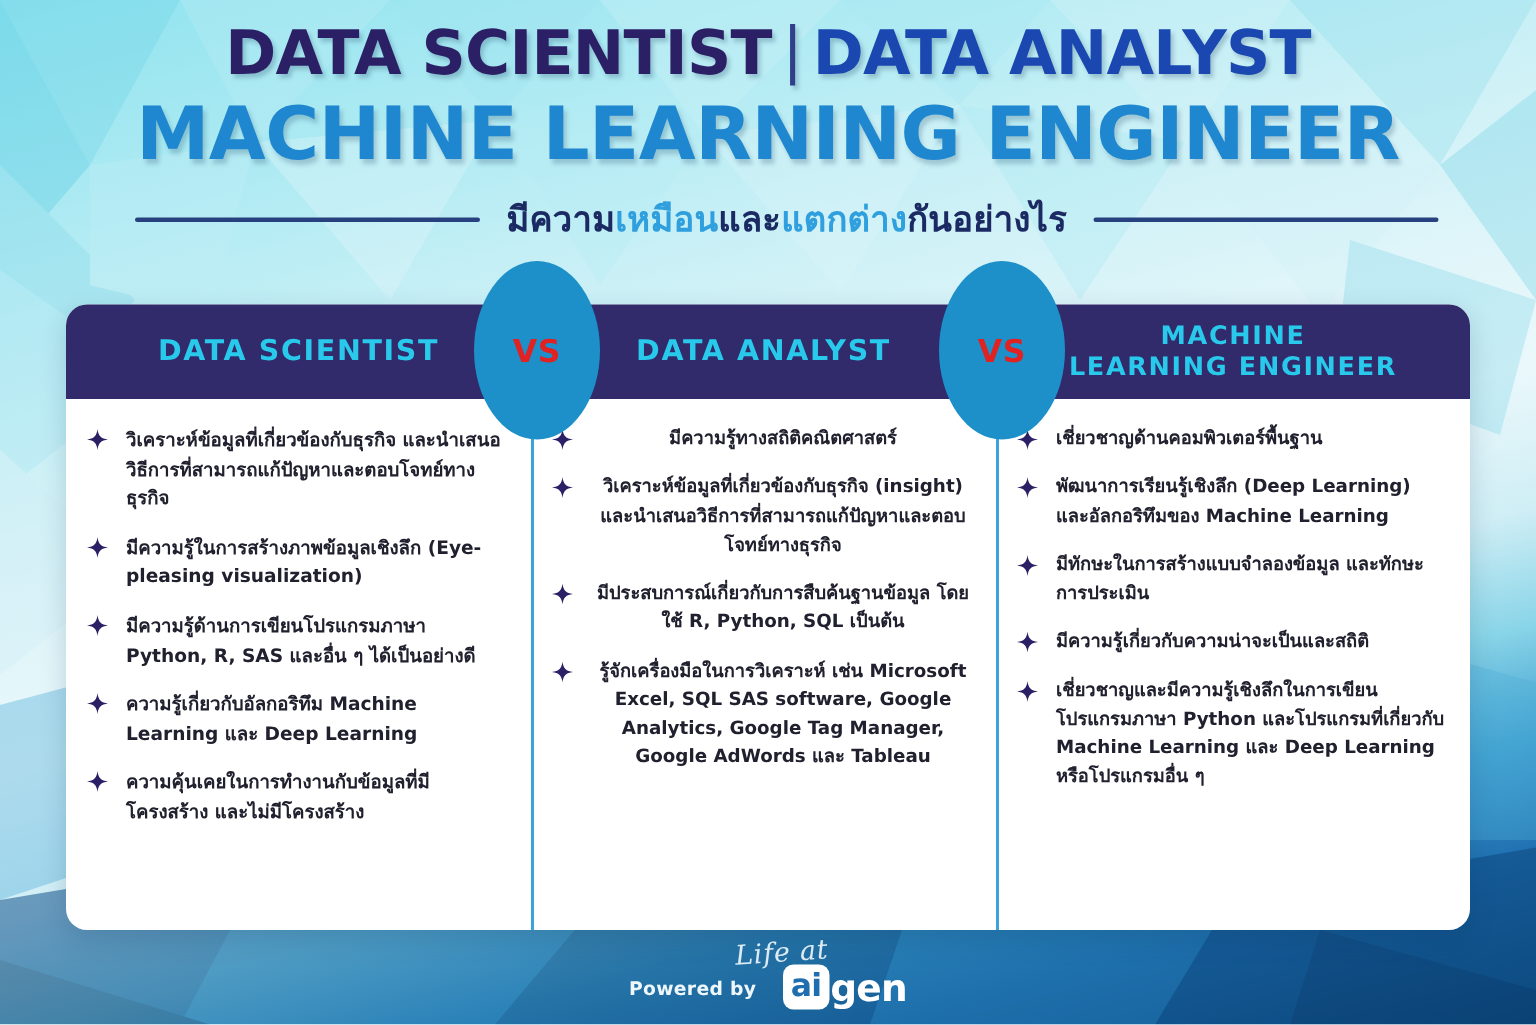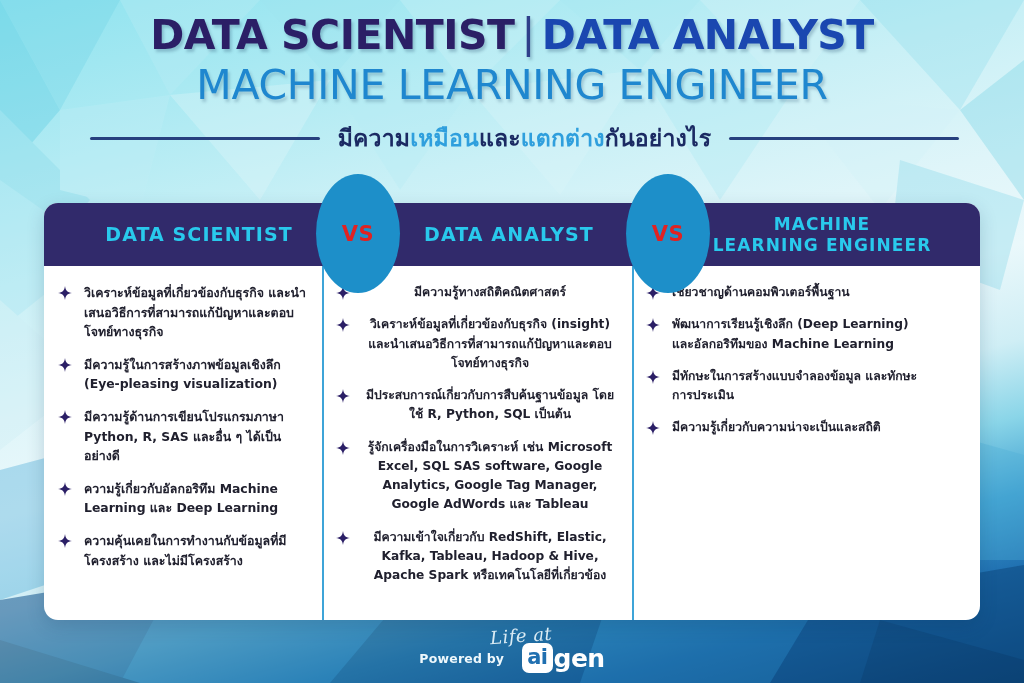--- a/index.html
+++ b/index.html
@@ -51,22 +51,22 @@
     line-height: 1.05;
     white-space: nowrap;
     text-shadow: 2px 3px 3px rgba(40,80,110,.28);
   }
   .t-ds  { color: #2b1f66; }
   .t-pipe{ color: #2f3f8a; font-weight: 400; padding: 0 7px; position: relative; top: -2px; }
   .t-da  { color: #1a47b0; }
 
   .title-line2 {
     margin-top: 7px;
-    font-size: 41px;
-    font-weight: 400;
+    font-size: 49px;
+    font-weight: 700;
     letter-spacing: -0.3px;
     color: #1f87cf;
     line-height: 1.05;
     white-space: nowrap;
     text-shadow: 2px 3px 3px rgba(40,80,110,.25);
   }
 
   
   .subtitle-row {
     margin-top: 13px;
@@ -150,21 +150,21 @@
   
   .card-body {
     display: flex;
     height: 354px;
     padding: 17px 0 10px 0;
   }
   .col {
     padding: 0 14px 0 12px;
     position: relative;
   }
-  .col.c1 { width: 278px; }
+  .col.c1 { width: 310px; }
   .col.c2 { width: 310px; }
   .col.c3 { width: 316px; }
   .col.c2::before,
   .col.c3::before {
     content: "";
     position: absolute;
     left: 0; top: -17px;
     width: 2px;
     height: 354px;
     background: #3ea4d8;
@@ -378,25 +378,20 @@
           <li><span class="star">
                 <svg viewBox="0 0 24 24">
                   <path fill="currentColor" d="M12 0 C13 8 16 11 24 12 C16 13 13 16 12 24 C11 16 8 13 0 12 C8 11 11 8 12 0 Z"></path>
                 </svg>
               </span><span>มีประสบการณ์เกี่ยวกับการสืบค้นฐานข้อมูล โดยใช้ R, Python, SQL เป็นต้น</span></li>
           <li><span class="star">
                 <svg viewBox="0 0 24 24">
                   <path fill="currentColor" d="M12 0 C13 8 16 11 24 12 C16 13 13 16 12 24 C11 16 8 13 0 12 C8 11 11 8 12 0 Z"></path>
                 </svg>
               </span><span>รู้จักเครื่องมือในการวิเคราะห์ เช่น Microsoft Excel, SQL SAS software, Google Analytics, Google Tag Manager, Google AdWords และ Tableau</span></li>
-          <li><span class="star">
-                <svg viewBox="0 0 24 24">
-                  <path fill="currentColor" d="M12 0 C13 8 16 11 24 12 C16 13 13 16 12 24 C11 16 8 13 0 12 C8 11 11 8 12 0 Z"></path>
-                </svg>
-              </span><span>มีความเข้าใจเกี่ยวกับ RedShift, Elastic, Kafka, Tableau, Hadoop &amp; Hive, Apache Spark หรือเทคโนโลยีที่เกี่ยวข้อง</span></li>
         </ul>
       </div>
 
       <div class="col c3">
         <ul class="bullets">
           <li><span class="star">
                 <svg viewBox="0 0 24 24">
                   <path fill="currentColor" d="M12 0 C13 8 16 11 24 12 C16 13 13 16 12 24 C11 16 8 13 0 12 C8 11 11 8 12 0 Z"></path>
                 </svg>
               </span><span>เชี่ยวชาญด้านคอมพิวเตอร์พื้นฐาน</span></li>
@@ -408,20 +403,25 @@
           <li><span class="star">
                 <svg viewBox="0 0 24 24">
                   <path fill="currentColor" d="M12 0 C13 8 16 11 24 12 C16 13 13 16 12 24 C11 16 8 13 0 12 C8 11 11 8 12 0 Z"></path>
                 </svg>
               </span><span>มีทักษะในการสร้างแบบจำลองข้อมูล และทักษะการประเมิน</span></li>
           <li><span class="star">
                 <svg viewBox="0 0 24 24">
                   <path fill="currentColor" d="M12 0 C13 8 16 11 24 12 C16 13 13 16 12 24 C11 16 8 13 0 12 C8 11 11 8 12 0 Z"></path>
                 </svg>
               </span><span>มีความรู้เกี่ยวกับความน่าจะเป็นและสถิติ</span></li>
+          <li><span class="star">
+                <svg viewBox="0 0 24 24">
+                  <path fill="currentColor" d="M12 0 C13 8 16 11 24 12 C16 13 13 16 12 24 C11 16 8 13 0 12 C8 11 11 8 12 0 Z"></path>
+                </svg>
+              </span><span>เชี่ยวชาญและมีความรู้เชิงลึกในการเขียนโปรแกรมภาษา Python และโปรแกรมที่เกี่ยวกับ Machine Learning และ Deep Learning หรือโปรแกรมอื่น ๆ</span></li>
         </ul>
       </div>
 
     </div>
   </div>
 
   <div class="footer">
     <div class="life-at">Life at</div>
     <div class="brand-row">
       <span class="powered">Powered by</span>

